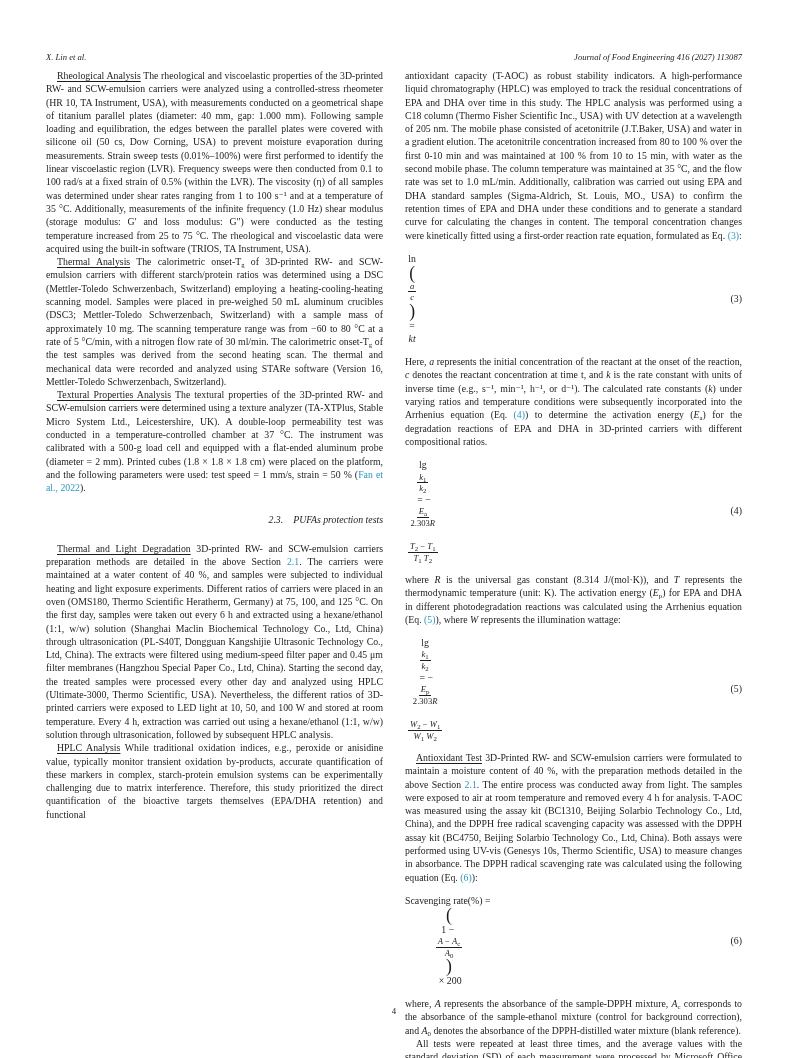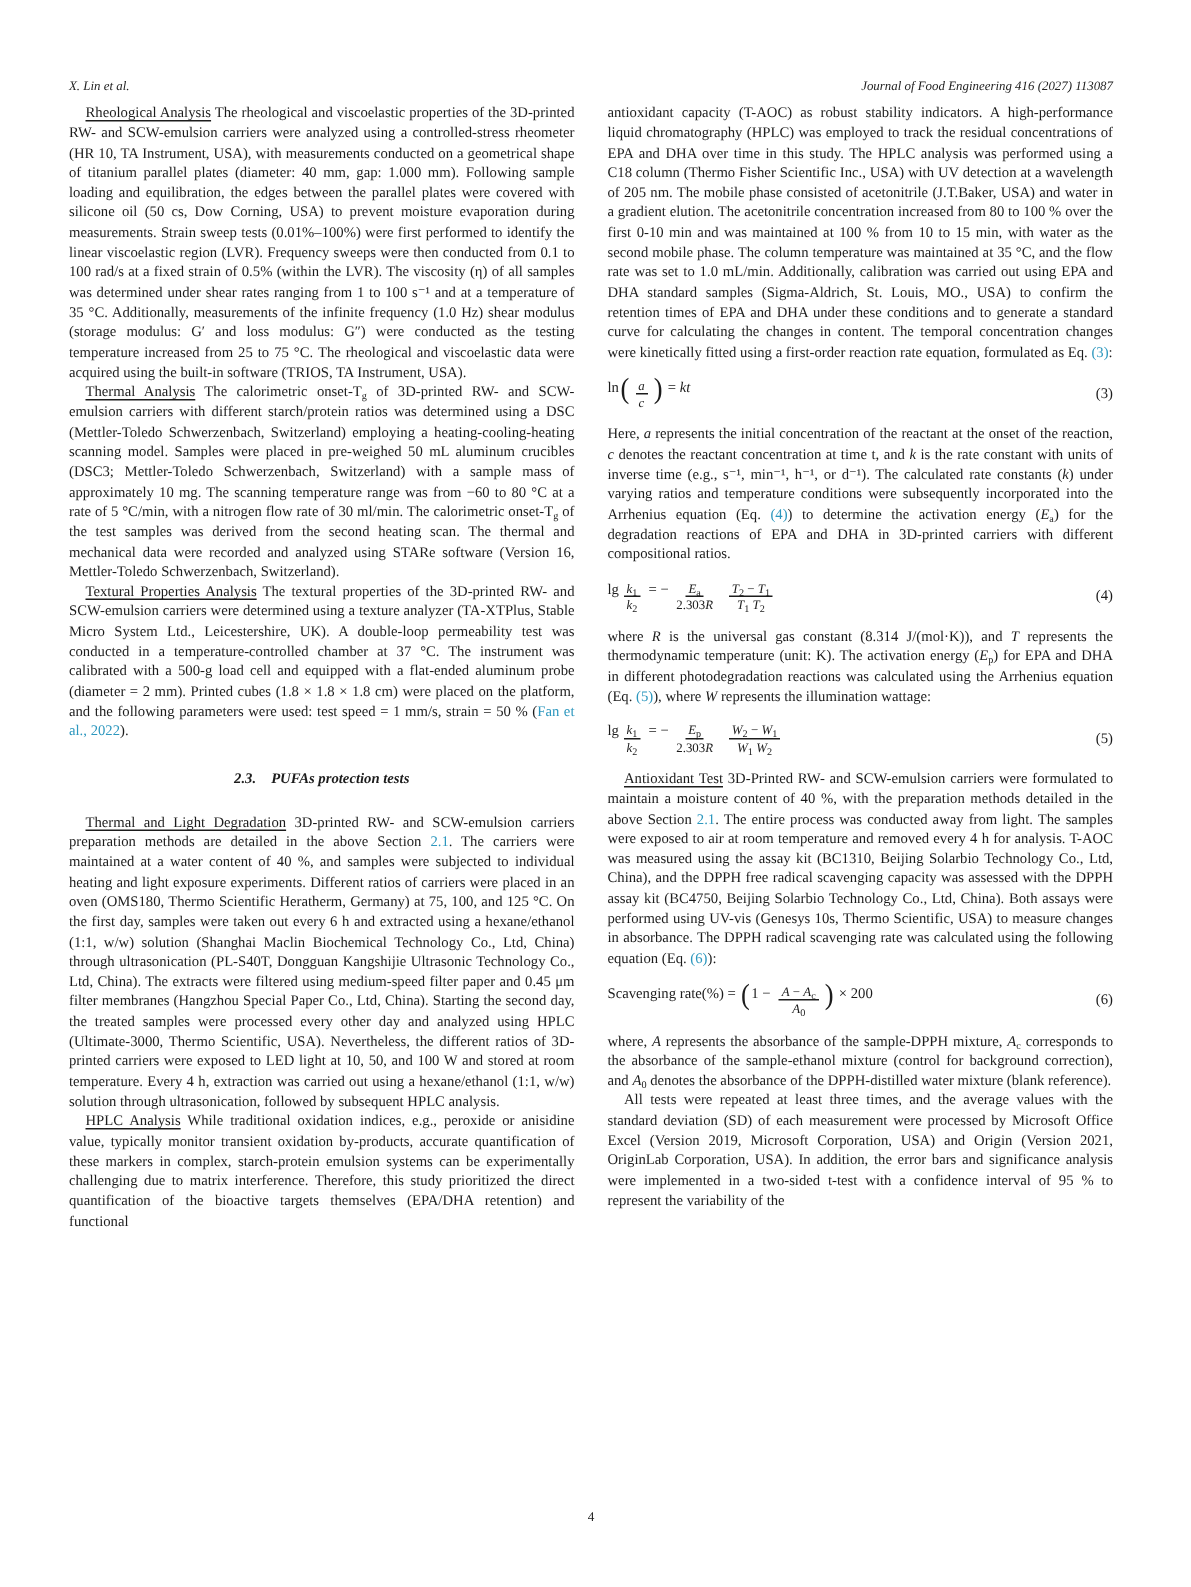--- a/index.html
+++ b/index.html
@@ -9,25 +9,25 @@
         justify-content:space-between;font-style:italic;font-size:8.6px;color:#222;}
   .columns{position:absolute;top:69px;left:46px;right:46px;display:flex;gap:22px;}
   .col{width:340px;font-size:9.8px;line-height:13.3px;text-align:justify;
        -webkit-hyphens:auto;hyphens:auto;}
   .para{margin:0;}
   .para.indent{text-indent:11px;}
   .runin{text-decoration:underline;text-underline-offset:1.5px;}
   .link{color:var(--link,#2c97be);cursor:pointer;}
   .i{font-style:italic;}
   .sub{font-size:6.8px;vertical-align:-2px;line-height:0;}
-  .sec-heading{font-style:italic;font-weight:bold;font-size:9.8px;margin:18px 0 16px 0;
-       text-align:center;text-indent:0;}
+  .sec-heading{font-style:italic;font-weight:normal;font-size:9.8px;margin:18px 0 16px 0;
+       text-align:right;text-indent:0;}
   .sec-heading .num{margin-right:10px;}
   .equation{display:flex;align-items:center;margin:10px 0;min-height:16px;}
-  .eq-body{display:inline-flex;align-items:flex-start;flex-wrap:nowrap;}
+  .eq-body{display:inline-flex;align-items:center;flex-wrap:nowrap;flex-direction:column;}
   .eq-body > span[data-name="text-segment"]{white-space:pre;}
   .eq-num{margin-left:auto;font-size:9.8px;}
   .frac{display:inline-flex;flex-direction:column;align-items:center;margin:0 3px;
         font-size:8.6px;line-height:1.2;vertical-align:middle;}
   .frac .fnum{padding:0 2px;border-bottom:0.8px solid #1c1c1c;text-align:center;white-space:pre;}
   .frac .fden{padding:0 2px;text-align:center;white-space:pre;}
   .bigp{font-size:180%;font-weight:300;line-height:0.9;transform:scaleY(1.1);margin:0 1px;}
   .page-footer{position:absolute;top:1006px;left:0;right:0;text-align:center;
         font-size:8.8px;color:#222;}
 </style>

